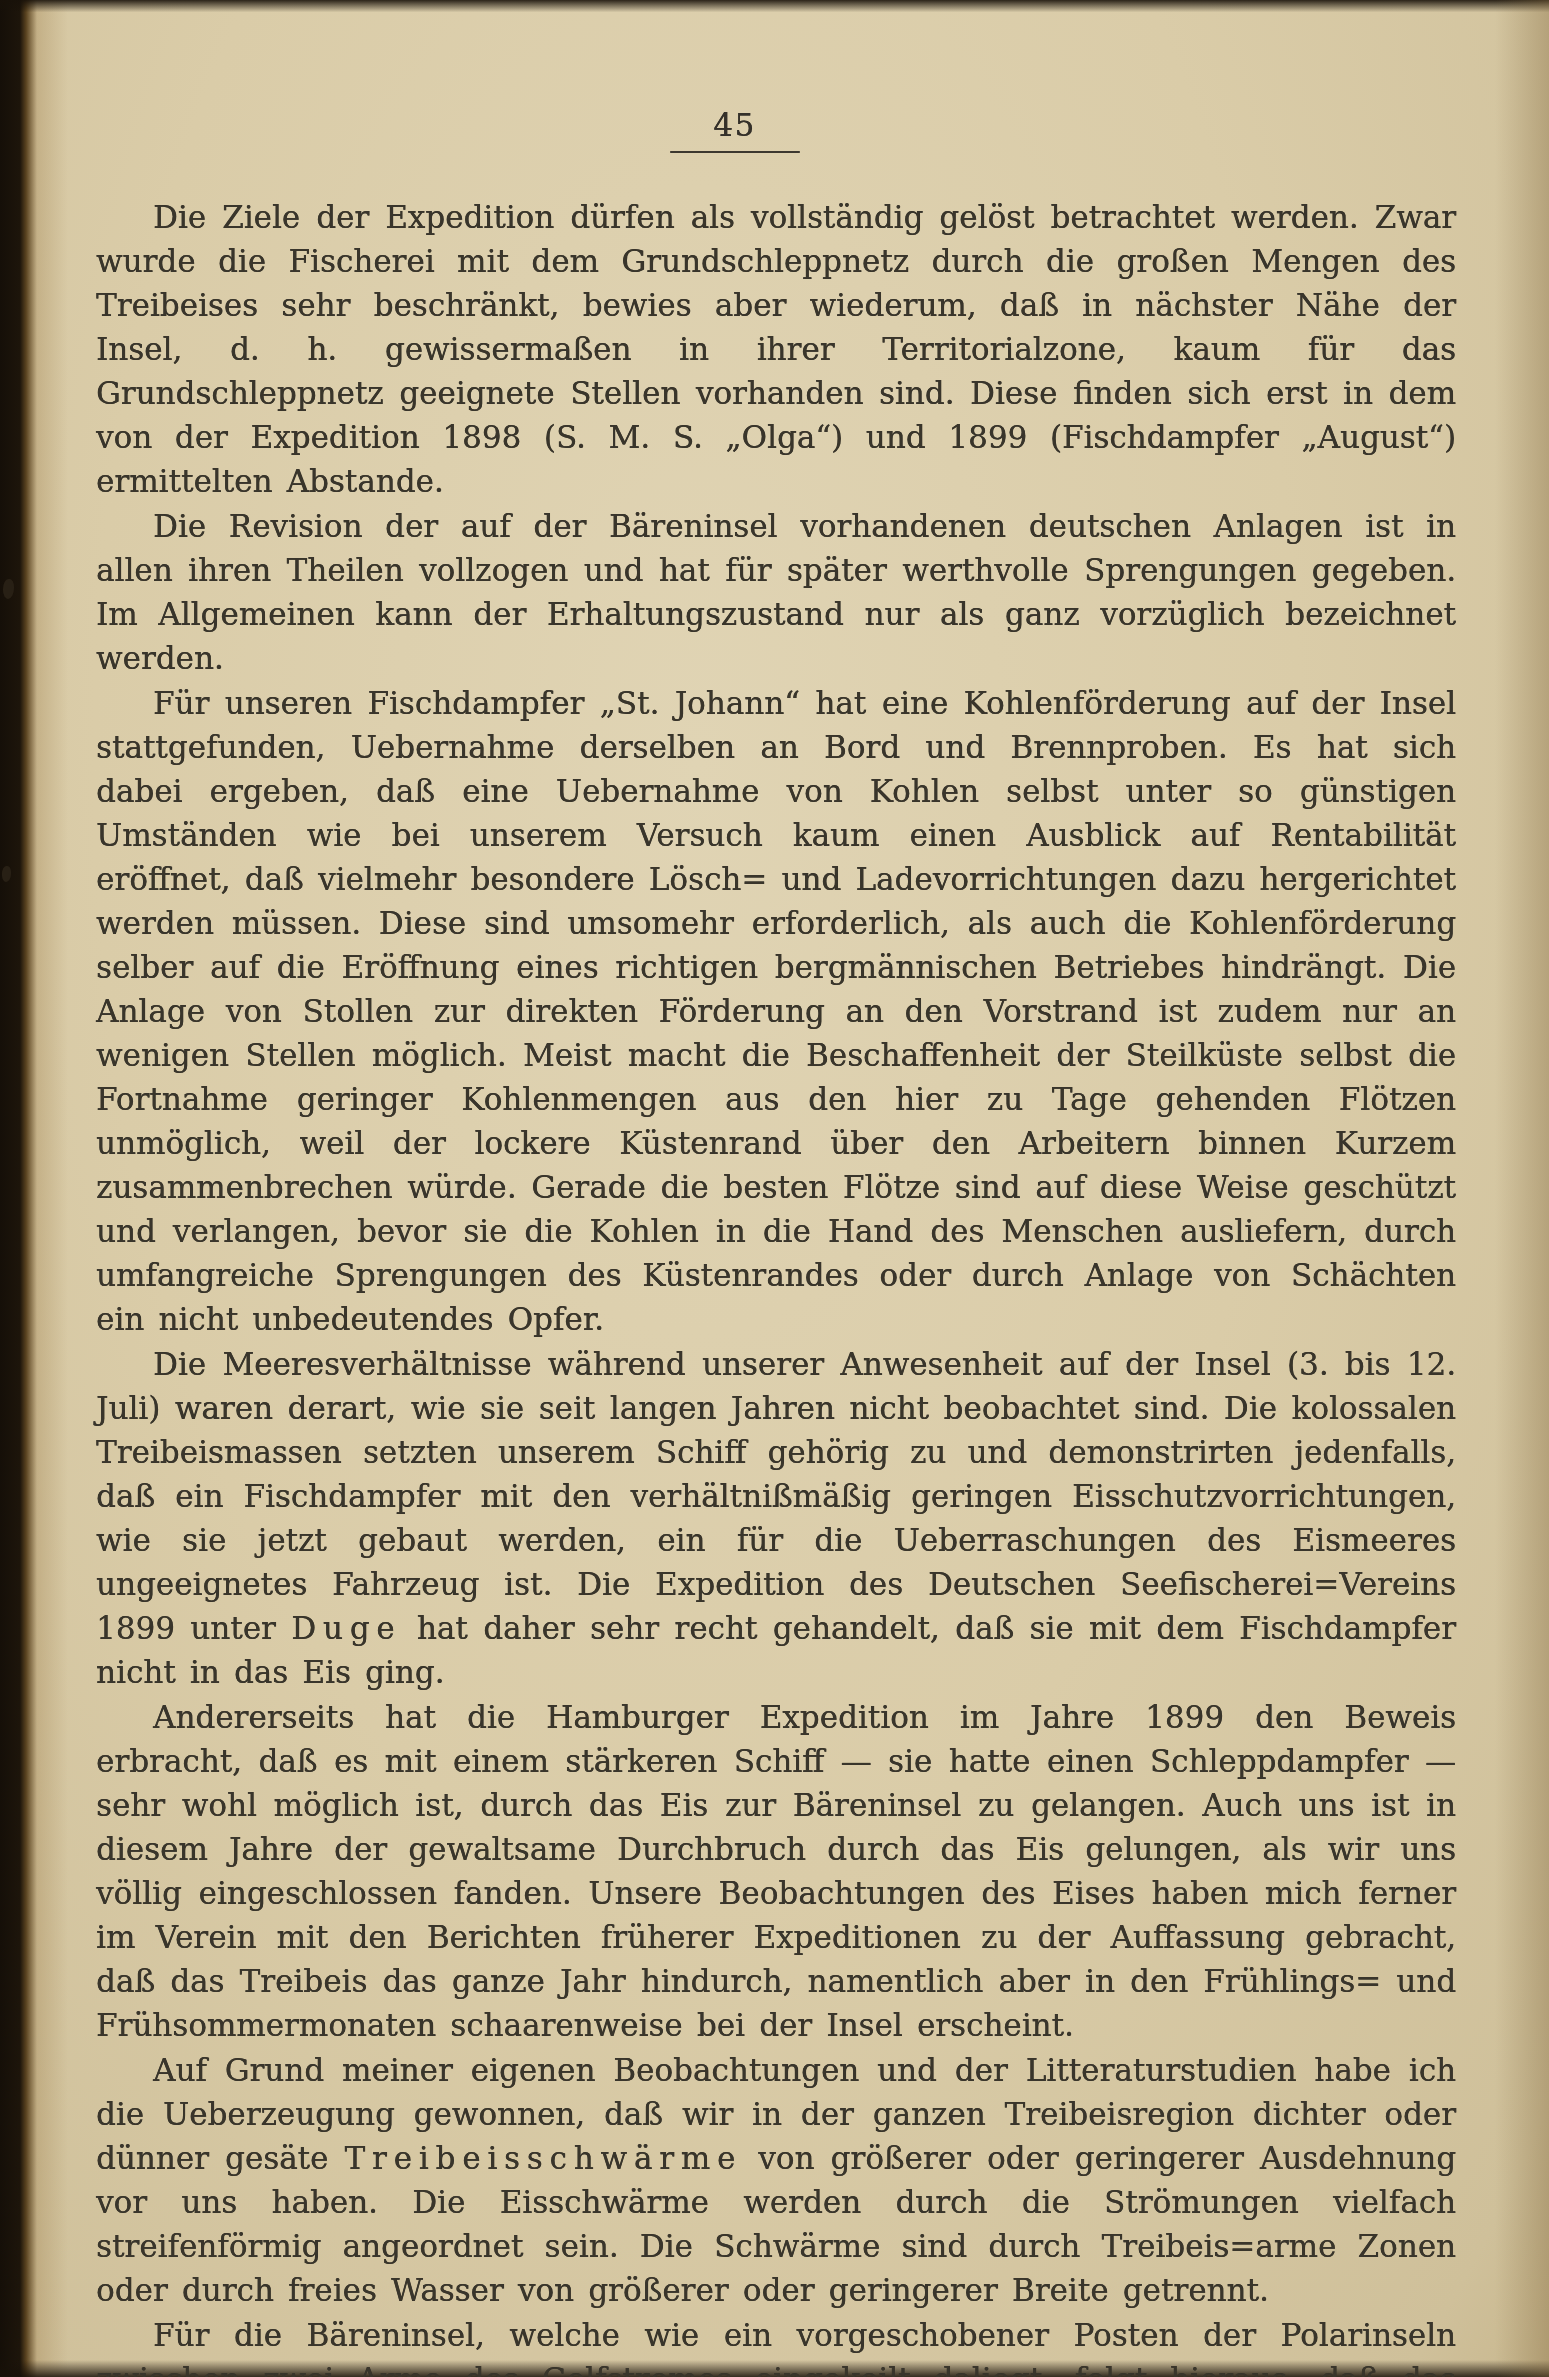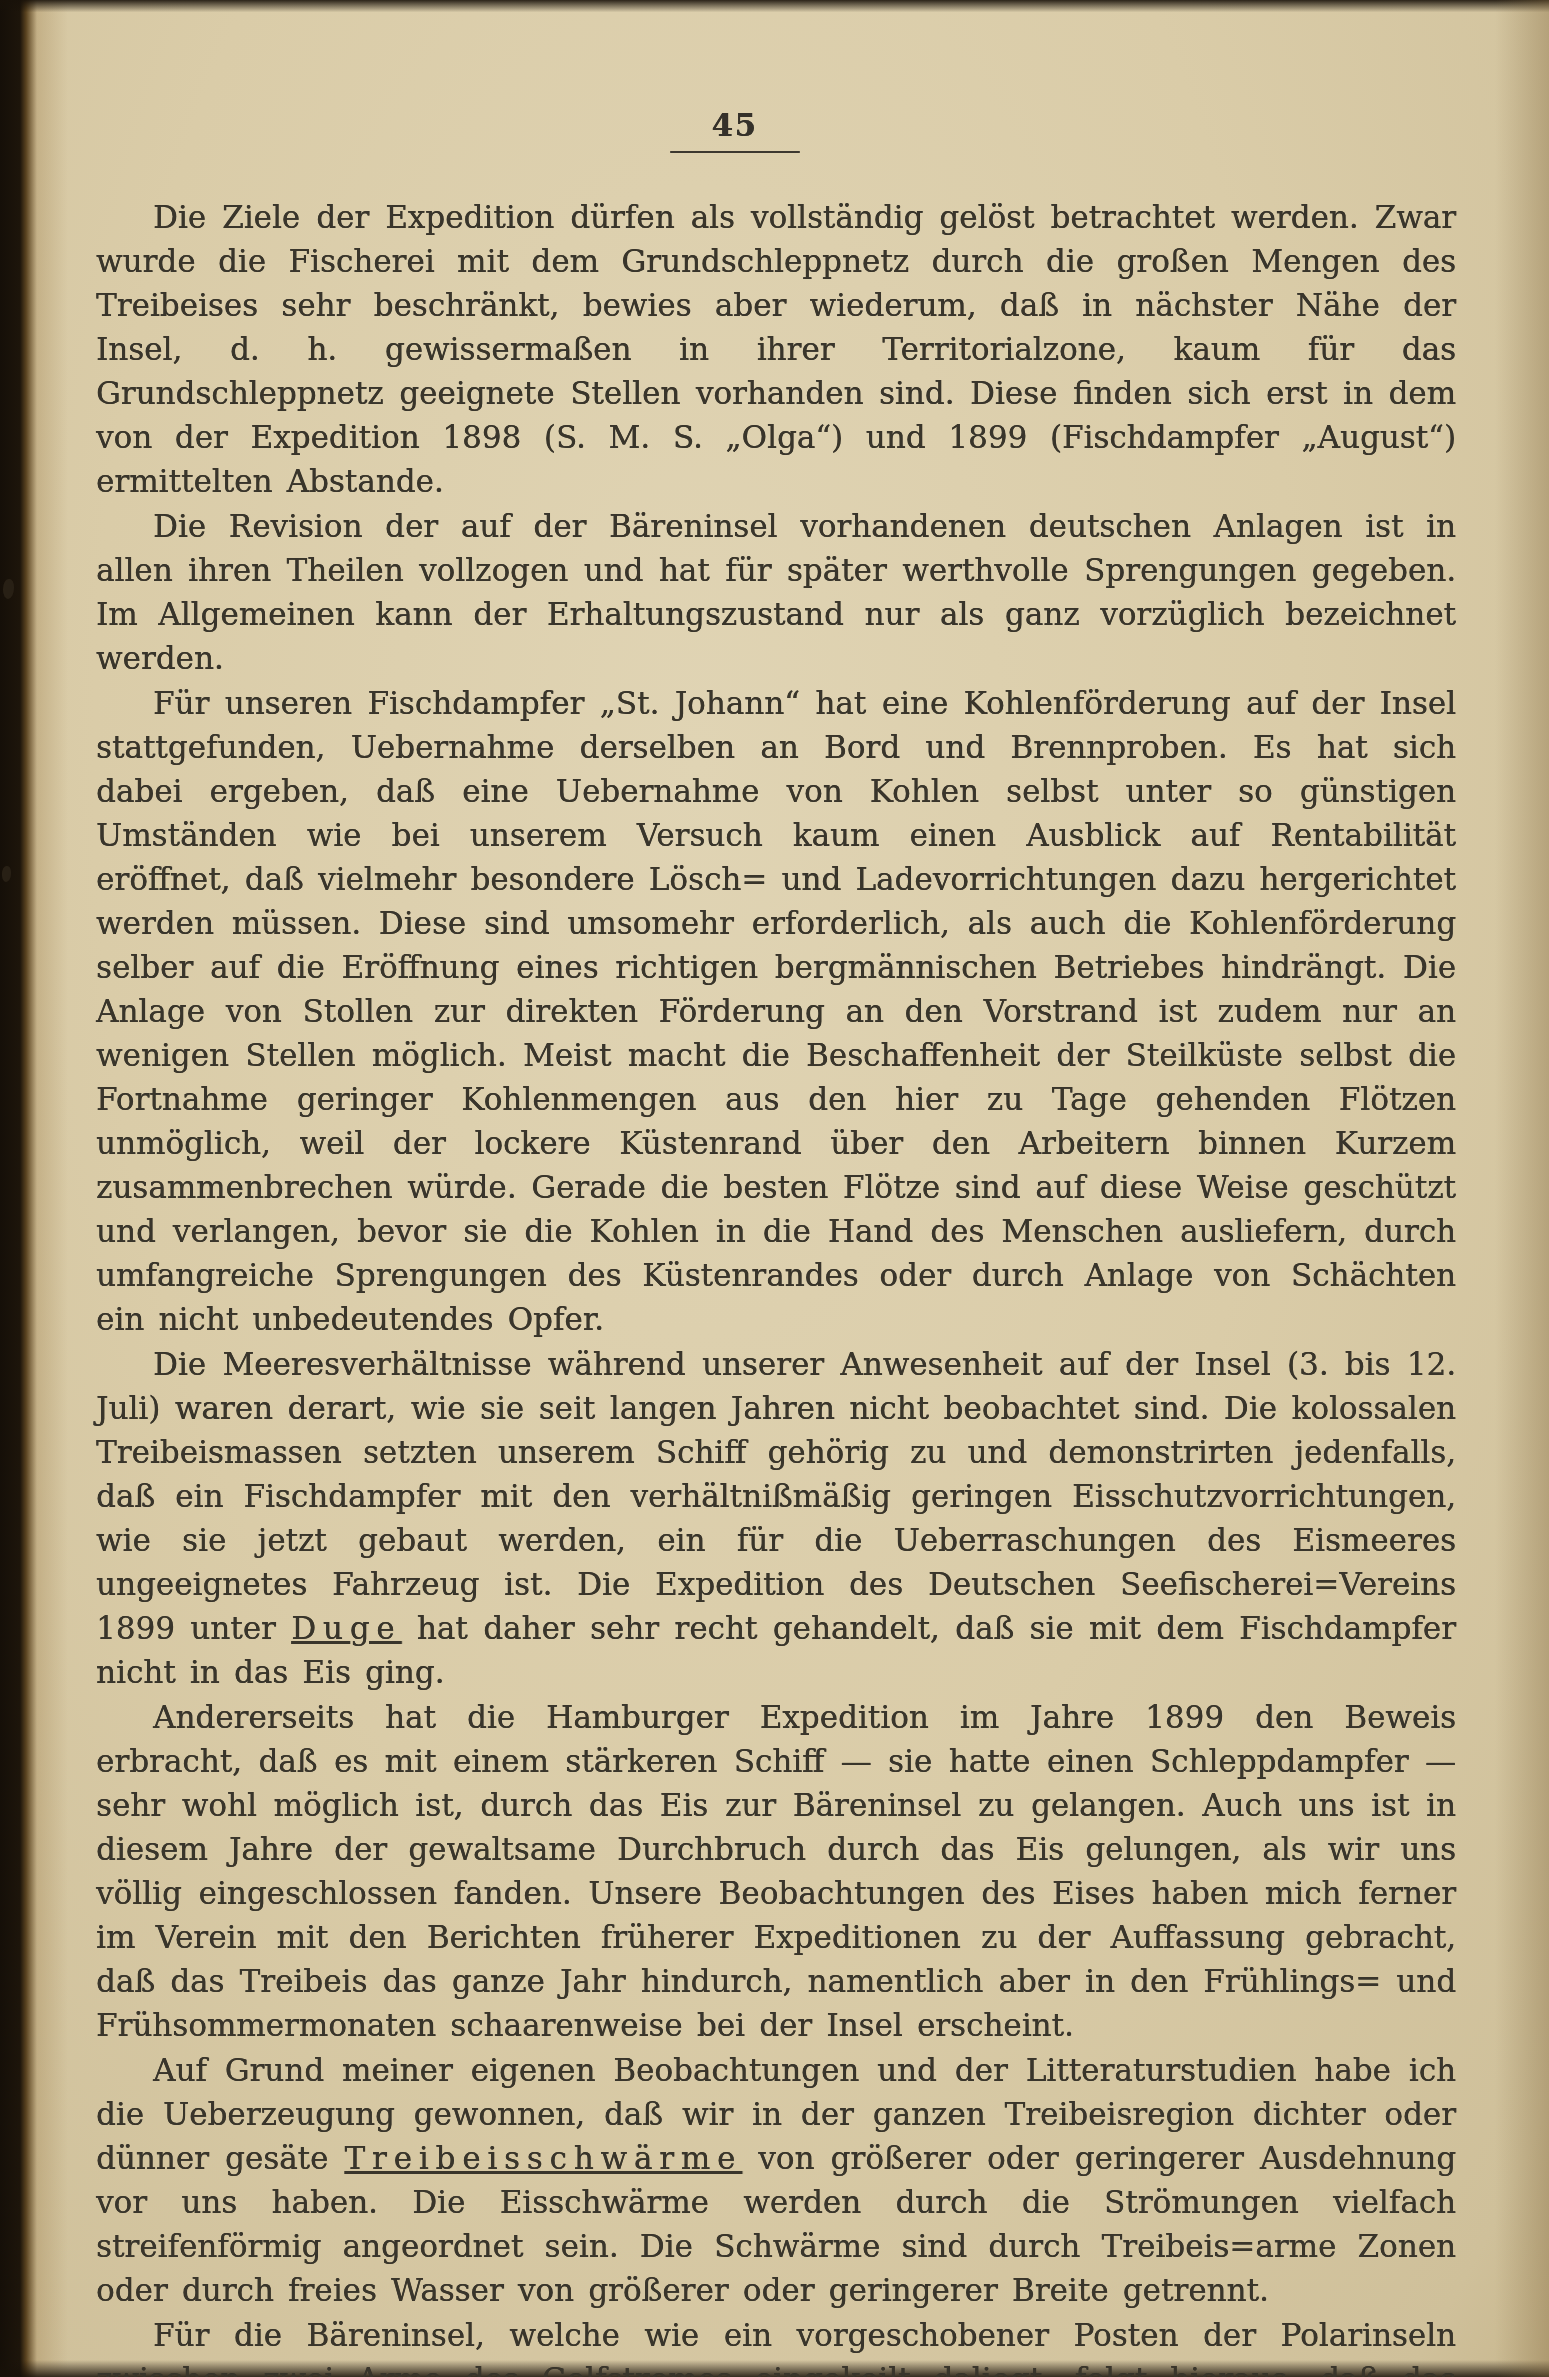--- a/index.html
+++ b/index.html
@@ -55,21 +55,21 @@
 
   .pagenum-wrap {
     position: absolute;
     left: 668px;
     top: 107px;
     width: 133px;
     text-align: center;
   }
   .pagenum {
     font-size: 31px;
-    font-weight: bold;
+    font-weight: normal;
     color: #35312a;
     letter-spacing: 1.5px;
     text-shadow: 0.3px 0 0 #35312a;
   }
   .pagenum-rule {
     margin: 7.7px auto 0 auto;
     width: 130px;
     height: 2.3px;
     background: #3d382f;
     border-radius: 0.8px;
@@ -87,21 +87,20 @@
     word-spacing: 0.14em;
     text-shadow: 0.3px 0 0 currentColor;
   }
   .para {
     margin: 1px;
     padding: 0;
     text-indent: 57px;
   }
   .sperr {
     letter-spacing: 0.22em;
-    text-decoration: underline;
   }
 </style>
 </head>
 <body>
 
 <div class="scan">
 
   <div class="gutter"></div>
   <div class="edge-top"></div>
   <div class="edge-bottom"></div>

